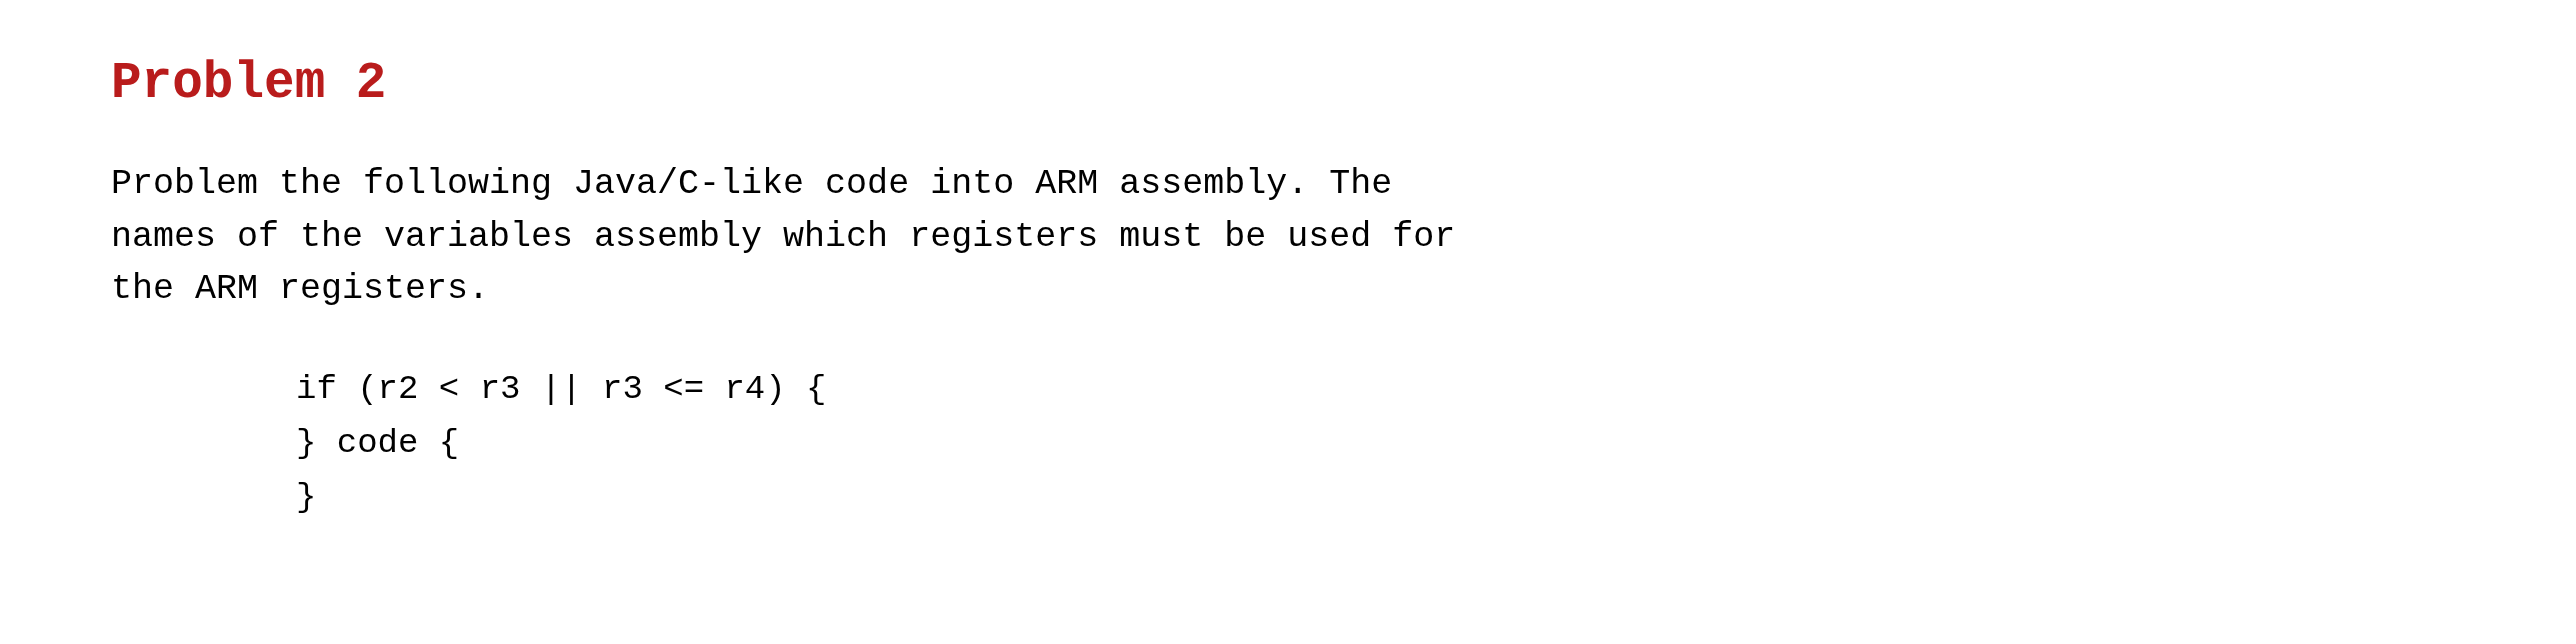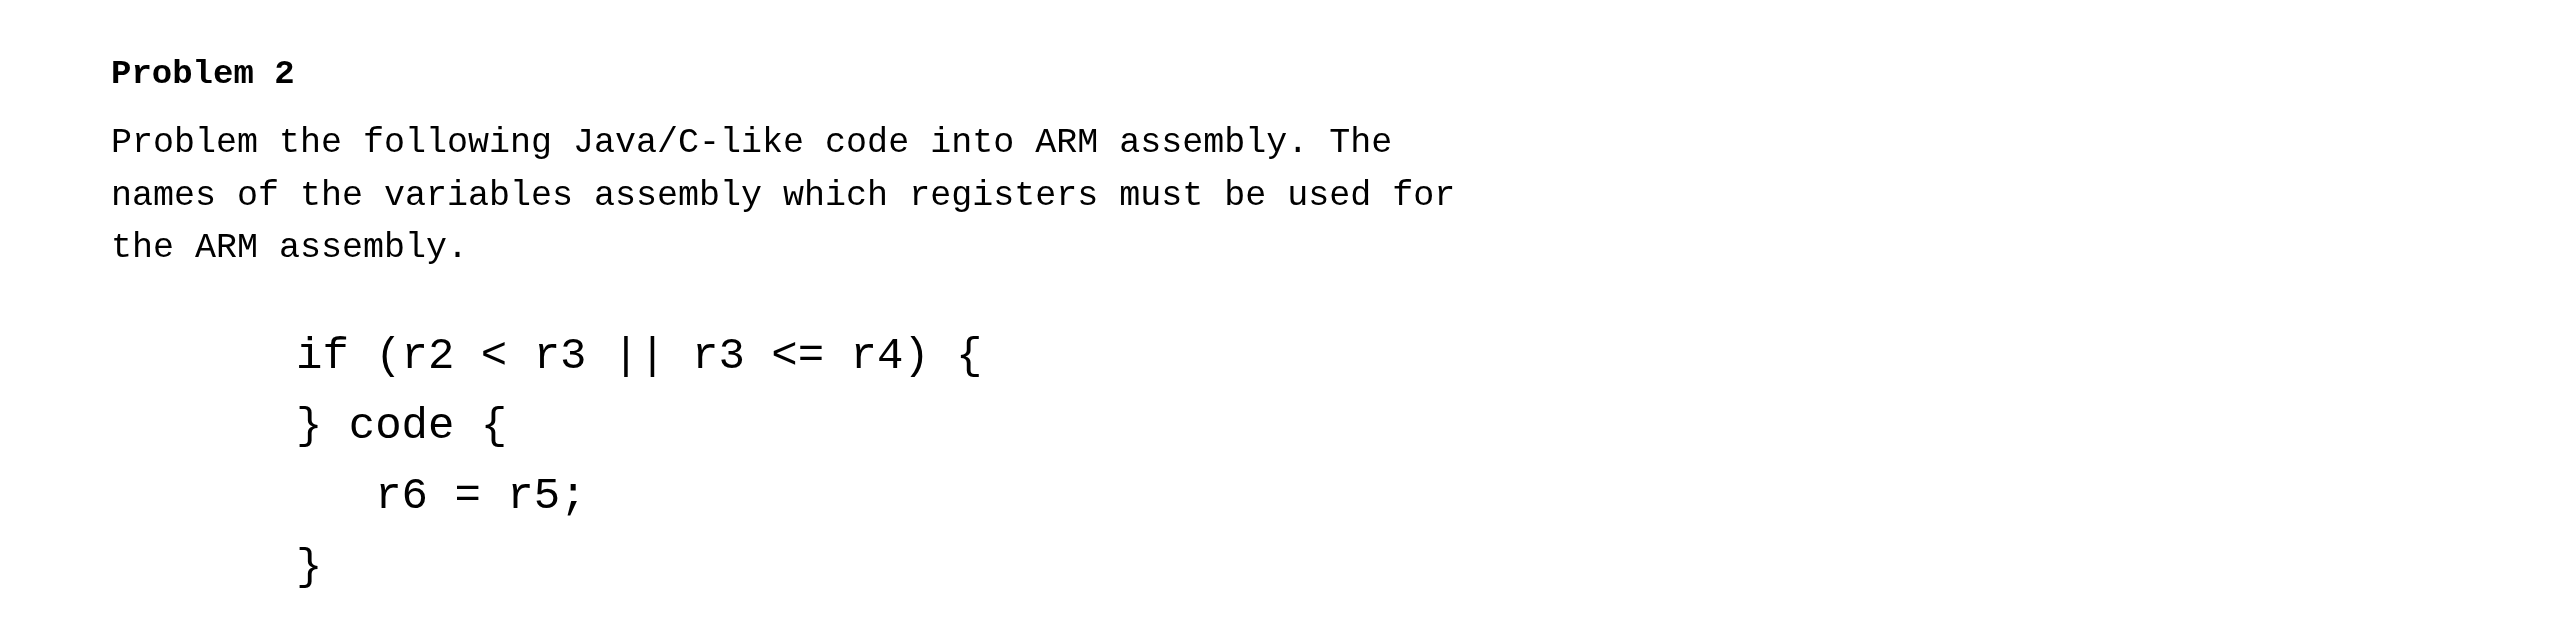--- a/index.html
+++ b/index.html
@@ -18,61 +18,60 @@
 
     .page-container {
       width: 2576px;
       height: 645px;
       background: #ffffff;
       padding: 55px 111px;
     }
 
     .problem-title {
       font-family: 'Courier New', Courier, monospace;
-      font-size: 34px;
+      font-size: 51px;
       font-weight: bold;
-      color: #000000;
-      margin-bottom: 24px;
+      color: #b91c1c;
+      margin-bottom: 46px;
     }
 
     .problem-description {
       font-family: 'Courier New', Courier, monospace;
       font-size: 35px;
       font-weight: normal;
       color: #000000;
       line-height: 1.5;
       margin-bottom: 46px;
     }
 
     .code-block {
       font-family: 'Courier New', Courier, monospace;
-      font-size: 44px;
+      font-size: 34px;
       color: #000000;
       line-height: 1.6;
       padding-left: 185px;
     }
 
     .code-line {
       white-space: pre;
     }
   </style>
 </head>
 <body>
 
 <div class="page-container">
 
   <div class="problem-title">Problem 2</div>
 
   <div class="problem-description">
     <div>Problem the following Java/C-like code into ARM assembly. The</div>
     <div>names of the variables assembly which registers must be used for</div>
-    <div>the ARM assembly.</div>
+    <div>the ARM registers.</div>
   </div>
 
   <div class="code-block">
     <div class="code-line">if (r2 &lt; r3 || r3 &lt;= r4) {</div>
     <div class="code-line">} code {</div>
-    <div class="code-line">   r6 = r5;</div>
     <div class="code-line">}</div>
   </div>
 
 </div>
 
 
 </body></html>

